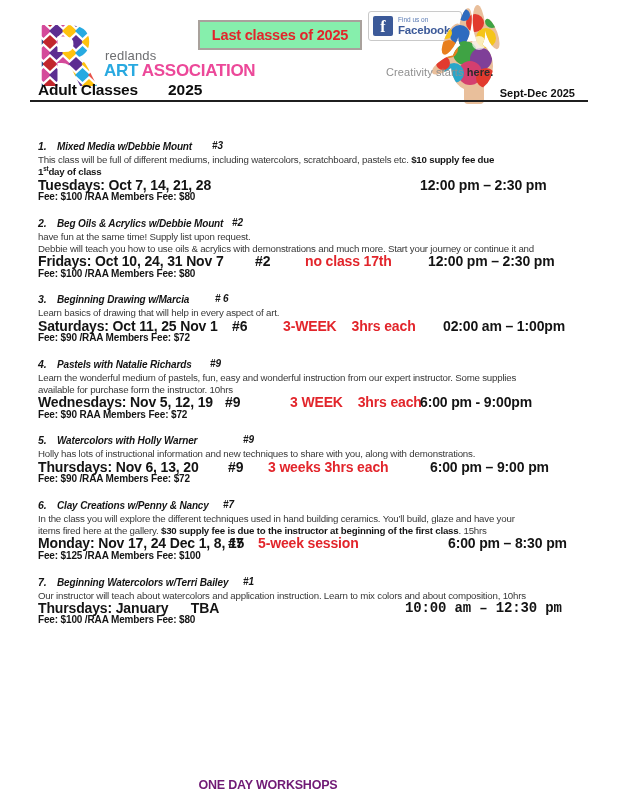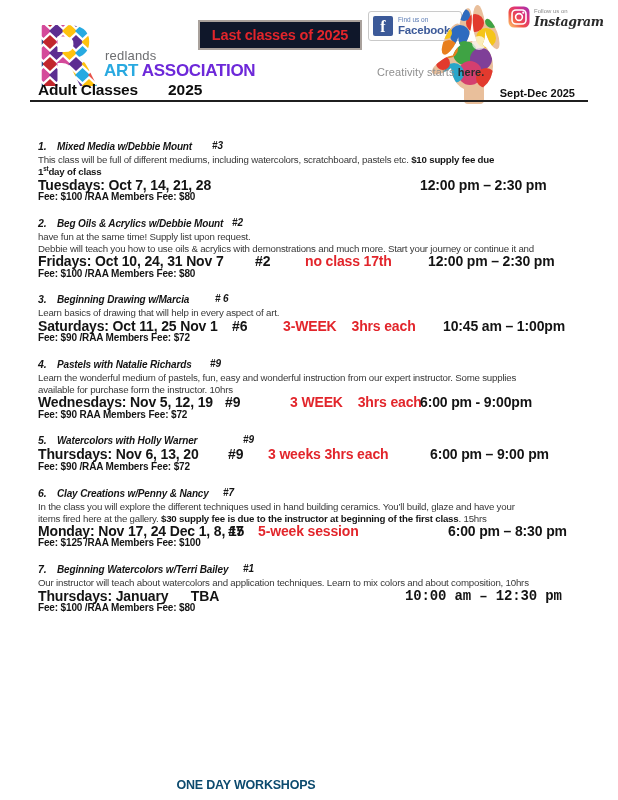--- a/index.html
+++ b/index.html
@@ -6,39 +6,39 @@
   .page{
     position:relative;width:618px;height:800px;background:#ffffff;overflow:hidden;
     font-family:"Liberation Sans",sans-serif;color:#1c1c1c;
   }
   .abs{position:absolute;}
 
   
   .brand-top{left:105px;top:48px;font-size:13px;color:#6d6e71;letter-spacing:.2px;}
   .brand-main{left:104px;top:61px;font-size:17px;font-weight:bold;letter-spacing:-.3px;}
   .brand-art{color:var(--art-blue);}
-  .brand-assoc{color:#6d28d9;}
+  .brand-assoc{color:#ec4899;}
   .banner{
-    left:198px;top:20px;width:160px;height:26px;border:2px solid #a9a19c;background:#0f172a;
+    left:198px;top:20px;width:160px;height:26px;border:2px solid #a9a19c;background:#86efac;
     display:flex;align-items:center;justify-content:center;
     font-weight:bold;font-size:14.5px;color:var(--accent-red);letter-spacing:-.2px;
   }
   .fb-badge{
     left:368px;top:11px;width:84px;height:26px;border:1px solid #c9c9c9;border-radius:3px;
     background:#fdfdfd;display:flex;align-items:center;gap:5px;padding:1px 4px;
   }
   .fb-icon{width:20px;height:20px;background:var(--facebook-blue);border-radius:2px;
     color:#fff;font-family:"Liberation Serif",serif;font-weight:bold;font-size:16px;
     display:flex;align-items:flex-end;justify-content:center;line-height:19px;}
   .fb-small{font-size:6.5px;color:#5b7bb4;line-height:8px;}
   .fb-big{font-size:11.5px;font-weight:bold;color:var(--facebook-blue);letter-spacing:-.2px;line-height:12px;}
   .ig-badge{left:508px;top:6px;display:flex;align-items:center;gap:4px;}
   .ig-small{font-size:6px;color:#8a8a8a;line-height:8px;}
   .ig-name{font-size:12.5px;font-weight:bold;font-style:italic;font-family:"DejaVu Serif",serif;color:#2b2b2b;line-height:13px;letter-spacing:-.3px;}
-  .tagline{left:377px;top:66px;font-size:11px;color:#8f8f8f;letter-spacing:.1px;}
+  .tagline{left:386px;top:66px;font-size:11px;color:#8f8f8f;letter-spacing:.1px;}
   .tagline b{color:#2b2b2b;}
   .page-title{left:38px;top:81px;font-size:15.5px;font-weight:bold;color:#0d0d0d;letter-spacing:-.2px;}
   .page-year{left:168px;top:81px;font-size:15.5px;font-weight:bold;color:#0d0d0d;}
   .date-range{left:430px;top:87px;width:145px;text-align:right;font-weight:bold;font-size:11px;color:#111;}
   .hrule{left:30px;top:100px;width:558px;height:0;border-top:2px solid #1f1f1f;}
 
   
   .class-list{position:absolute;left:38px;top:139px;width:541px;}
   .class-block{margin-bottom:12.5px;}
   .class-title{position:relative;font-weight:bold;font-size:10px;line-height:14px;color:#141414;letter-spacing:-.15px;font-style:italic;}
@@ -47,21 +47,21 @@
   .desc-line{font-size:9.7px;line-height:12.3px;color:#383838;letter-spacing:-.2px;white-space:nowrap;}
   .desc-line .bseg{font-weight:bold;color:#161616;}
   .desc-line sup{font-size:6.3px;vertical-align:super;line-height:0;}
   .sched{position:relative;font-weight:bold;font-size:14px;line-height:12.3px;color:#141414;letter-spacing:-.15px;}
   .sched span{white-space:pre;}
   .sched .s-abs{position:absolute;top:0;}
   .sched .note{color:var(--accent-red);}
   .fee{font-weight:bold;font-size:10px;line-height:12.3px;color:#141414;letter-spacing:-.15px;}
 
   
-  .footer-title{left:0;top:778px;width:492px;text-align:center;font-weight:bold;font-size:12.5px;color:#0c4a6e;letter-spacing:-.2px;}
+  .footer-title{left:0;top:778px;width:492px;text-align:center;font-weight:bold;font-size:12.5px;color:#701a75;letter-spacing:-.2px;padding-left:22px;}
 </style>
 </head>
 <body>
 
 <div class="page">
 
   <svg class="abs" style="left:40px;top:16px;" width="64" height="74" viewBox="0 0 64 74">
     <defs>
       <clipPath id="rclip">
         <text x="-6" y="70" font-family="'DejaVu Sans',sans-serif" font-weight="bold" font-size="84">R</text>
@@ -121,40 +121,20 @@
   <div class="abs banner">Last classes of 2025</div>
 
   <div class="abs fb-badge">
     <div class="fb-icon">f</div>
     <div>
       <div class="fb-small">Find us on</div>
       <div class="fb-big">Facebook</div>
     </div>
   </div>
 
-  <div class="abs ig-badge">
-    <svg width="22" height="22" viewBox="0 0 22 22">
-      <defs>
-        <linearGradient id="iggrad" x1="0" y1="1" x2="1" y2="0">
-          <stop offset="0" stop-color="#fed373"></stop>
-            <stop offset="0.35" stop-color="#f15245"></stop>
-          <stop offset="0.7" stop-color="#d92e7f"></stop>
-            <stop offset="1" stop-color="#9b36b7"></stop>
-        </linearGradient>
-      </defs>
-      <rect x="0.5" y="0.5" width="21" height="21" rx="5.5" fill="url(#iggrad)"></rect>
-      <rect x="4" y="4" width="14" height="14" rx="4" fill="none" stroke="#fff" stroke-width="1.6"></rect>
-      <circle cx="11" cy="11" r="3.4" fill="none" stroke="#fff" stroke-width="1.6"></circle>
-      <circle cx="15.3" cy="6.7" r="1.1" fill="#fff"></circle>
-    </svg>
-    <div>
-      <div class="ig-small">Follow us on</div>
-      <div class="ig-name">Instagram</div>
-    </div>
-  </div>
 
   <svg class="abs" style="left:430px;top:5px;" width="80" height="99" viewBox="0 0 80 99">
     <defs>
       <clipPath id="handclip">
         <ellipse cx="42" cy="61" rx="21" ry="25"></ellipse>
         <ellipse cx="21" cy="34" rx="6" ry="17" transform="rotate(26 21 34)"></ellipse>
         <ellipse cx="35" cy="22" rx="6" ry="19" transform="rotate(10 35 22)"></ellipse>
         <ellipse cx="49" cy="20" rx="6" ry="20" transform="rotate(-5 49 20)"></ellipse>
         <ellipse cx="62" cy="29" rx="5.5" ry="16" transform="rotate(-20 62 29)"></ellipse>
         <ellipse cx="15" cy="60" rx="6" ry="15" transform="rotate(58 15 60)"></ellipse>
@@ -208,44 +188,45 @@
       <div class="class-block">
         <div class="class-title"><span class="class-num">2.</span><span>Beg Oils &amp; Acrylics w/Debbie Mount</span><span class="class-code" style="left: 194px;">#2</span></div>
         <div class="desc-line"><span>have fun at the same time! Supply list upon request.</span></div>
         <div class="desc-line"><span>Debbie will teach you how to use oils &amp; acrylics with demonstrations and much more. Start your journey or continue it and</span></div>
         <div class="sched"><span>Fridays: Oct 10, 24, 31 Nov 7</span><span class="s-abs" style="left: 217px;">#2</span><span class="s-abs note" style="left: 267px;">no class 17th</span><span class="s-abs" style="left: 390px;">12:00 pm – 2:30 pm</span></div>
         <div class="fee">Fee: $100 /RAA Members Fee: $80</div>
       </div>
       <div class="class-block">
         <div class="class-title"><span class="class-num">3.</span><span>Beginning Drawing w/Marcia</span><span class="class-code" style="left: 177px;"># 6</span></div>
         <div class="desc-line"><span>Learn basics of drawing that will help in every aspect of art.</span></div>
-        <div class="sched"><span>Saturdays: Oct 11, 25 Nov 1</span><span class="s-abs" style="left: 194px;">#6</span><span class="s-abs note" style="left: 245px;">3-WEEK    3hrs each</span><span class="s-abs" style="left: 405px;">10:45 am – 1:00pm</span></div>
+        <div class="sched"><span>Saturdays: Oct 11, 25 Nov 1</span><span class="s-abs" style="left: 194px;">#6</span><span class="s-abs note" style="left: 245px;">3-WEEK    3hrs each</span><span class="s-abs" style="left: 405px;">02:00 am – 1:00pm</span></div>
         <div class="fee">Fee: $90 /RAA Members Fee: $72</div>
       </div>
       <div class="class-block">
         <div class="class-title"><span class="class-num">4.</span><span>Pastels with Natalie Richards</span><span class="class-code" style="left: 172px;">#9</span></div>
         <div class="desc-line"><span>Learn the wonderful medium of pastels, fun, easy and wonderful instruction from our expert instructor. Some supplies</span></div>
         <div class="desc-line"><span>available for purchase form the instructor. 10hrs</span></div>
         <div class="sched"><span>Wednesdays: Nov 5, 12, 19</span><span class="s-abs" style="left: 187px;">#9</span><span class="s-abs note" style="left: 225px; margin-left: 27px;">3 WEEK    3hrs each</span><span class="s-abs" style="left: 382px;">6:00 pm - 9:00pm</span></div>
         <div class="fee">Fee: $90 RAA Members Fee: $72</div>
       </div>
       <div class="class-block">
         <div class="class-title"><span class="class-num">5.</span><span>Watercolors with Holly Warner</span><span class="class-code" style="left: 205px;">#9</span></div>
+        <div class="desc-line"><span>Holly has lots of instructional information and new techniques to share with you, along with demonstrations.</span></div>
         <div class="sched"><span>Thursdays: Nov 6, 13, 20</span><span class="s-abs" style="left: 190px;">#9</span><span class="s-abs note" style="left: 230px;">3 weeks 3hrs each</span><span class="s-abs" style="left: 392px;">6:00 pm – 9:00 pm</span></div>
         <div class="fee">Fee: $90 /RAA Members Fee: $72</div>
       </div>
       <div class="class-block">
         <div class="class-title"><span class="class-num">6.</span><span>Clay Creations w/Penny &amp; Nancy</span><span class="class-code" style="left: 185px;">#7</span></div>
         <div class="desc-line"><span>In the class you will explore the different techniques used in hand building ceramics. You’ll build, glaze and have your</span></div>
         <div class="desc-line"><span>items fired here at the gallery. </span><span class="bseg">$30 supply fee is due to the instructor at beginning of the first class</span><span>. 15hrs</span></div>
         <div class="sched"><span>Monday: Nov 17, 24 Dec 1, 8, 15</span><span class="s-abs" style="left: 190px;">#7</span><span class="s-abs note" style="left: 220px;">5-week session</span><span class="s-abs" style="left: 402px; margin-left: 8px;">6:00 pm – 8:30 pm</span></div>
         <div class="fee">Fee: $125 /RAA Members Fee: $100</div>
       </div>
       <div class="class-block">
         <div class="class-title"><span class="class-num">7.</span><span>Beginning Watercolors w/Terri Bailey</span><span class="class-code" style="left: 205px;">#1</span></div>
-        <div class="desc-line"><span>Our instructor will teach about watercolors and application techniques. Learn to mix colors and about composition, 10hrs</span></div>
+        <div class="desc-line"><span>Our instructor will teach about watercolors and application instruction. Learn to mix colors and about composition, 10hrs</span></div>
         <div class="sched"><span>Thursdays: January      TBA</span><span class="s-abs" style="left: 367px; font-family: Liberation Mono, monospace;">10:00 am – 12:30 pm</span></div>
         <div class="fee">Fee: $100 /RAA Members Fee: $80</div>
       </div>
     </div>
 
   <div class="abs footer-title">ONE DAY WORKSHOPS</div>
 </div>
 
 </body></html>

